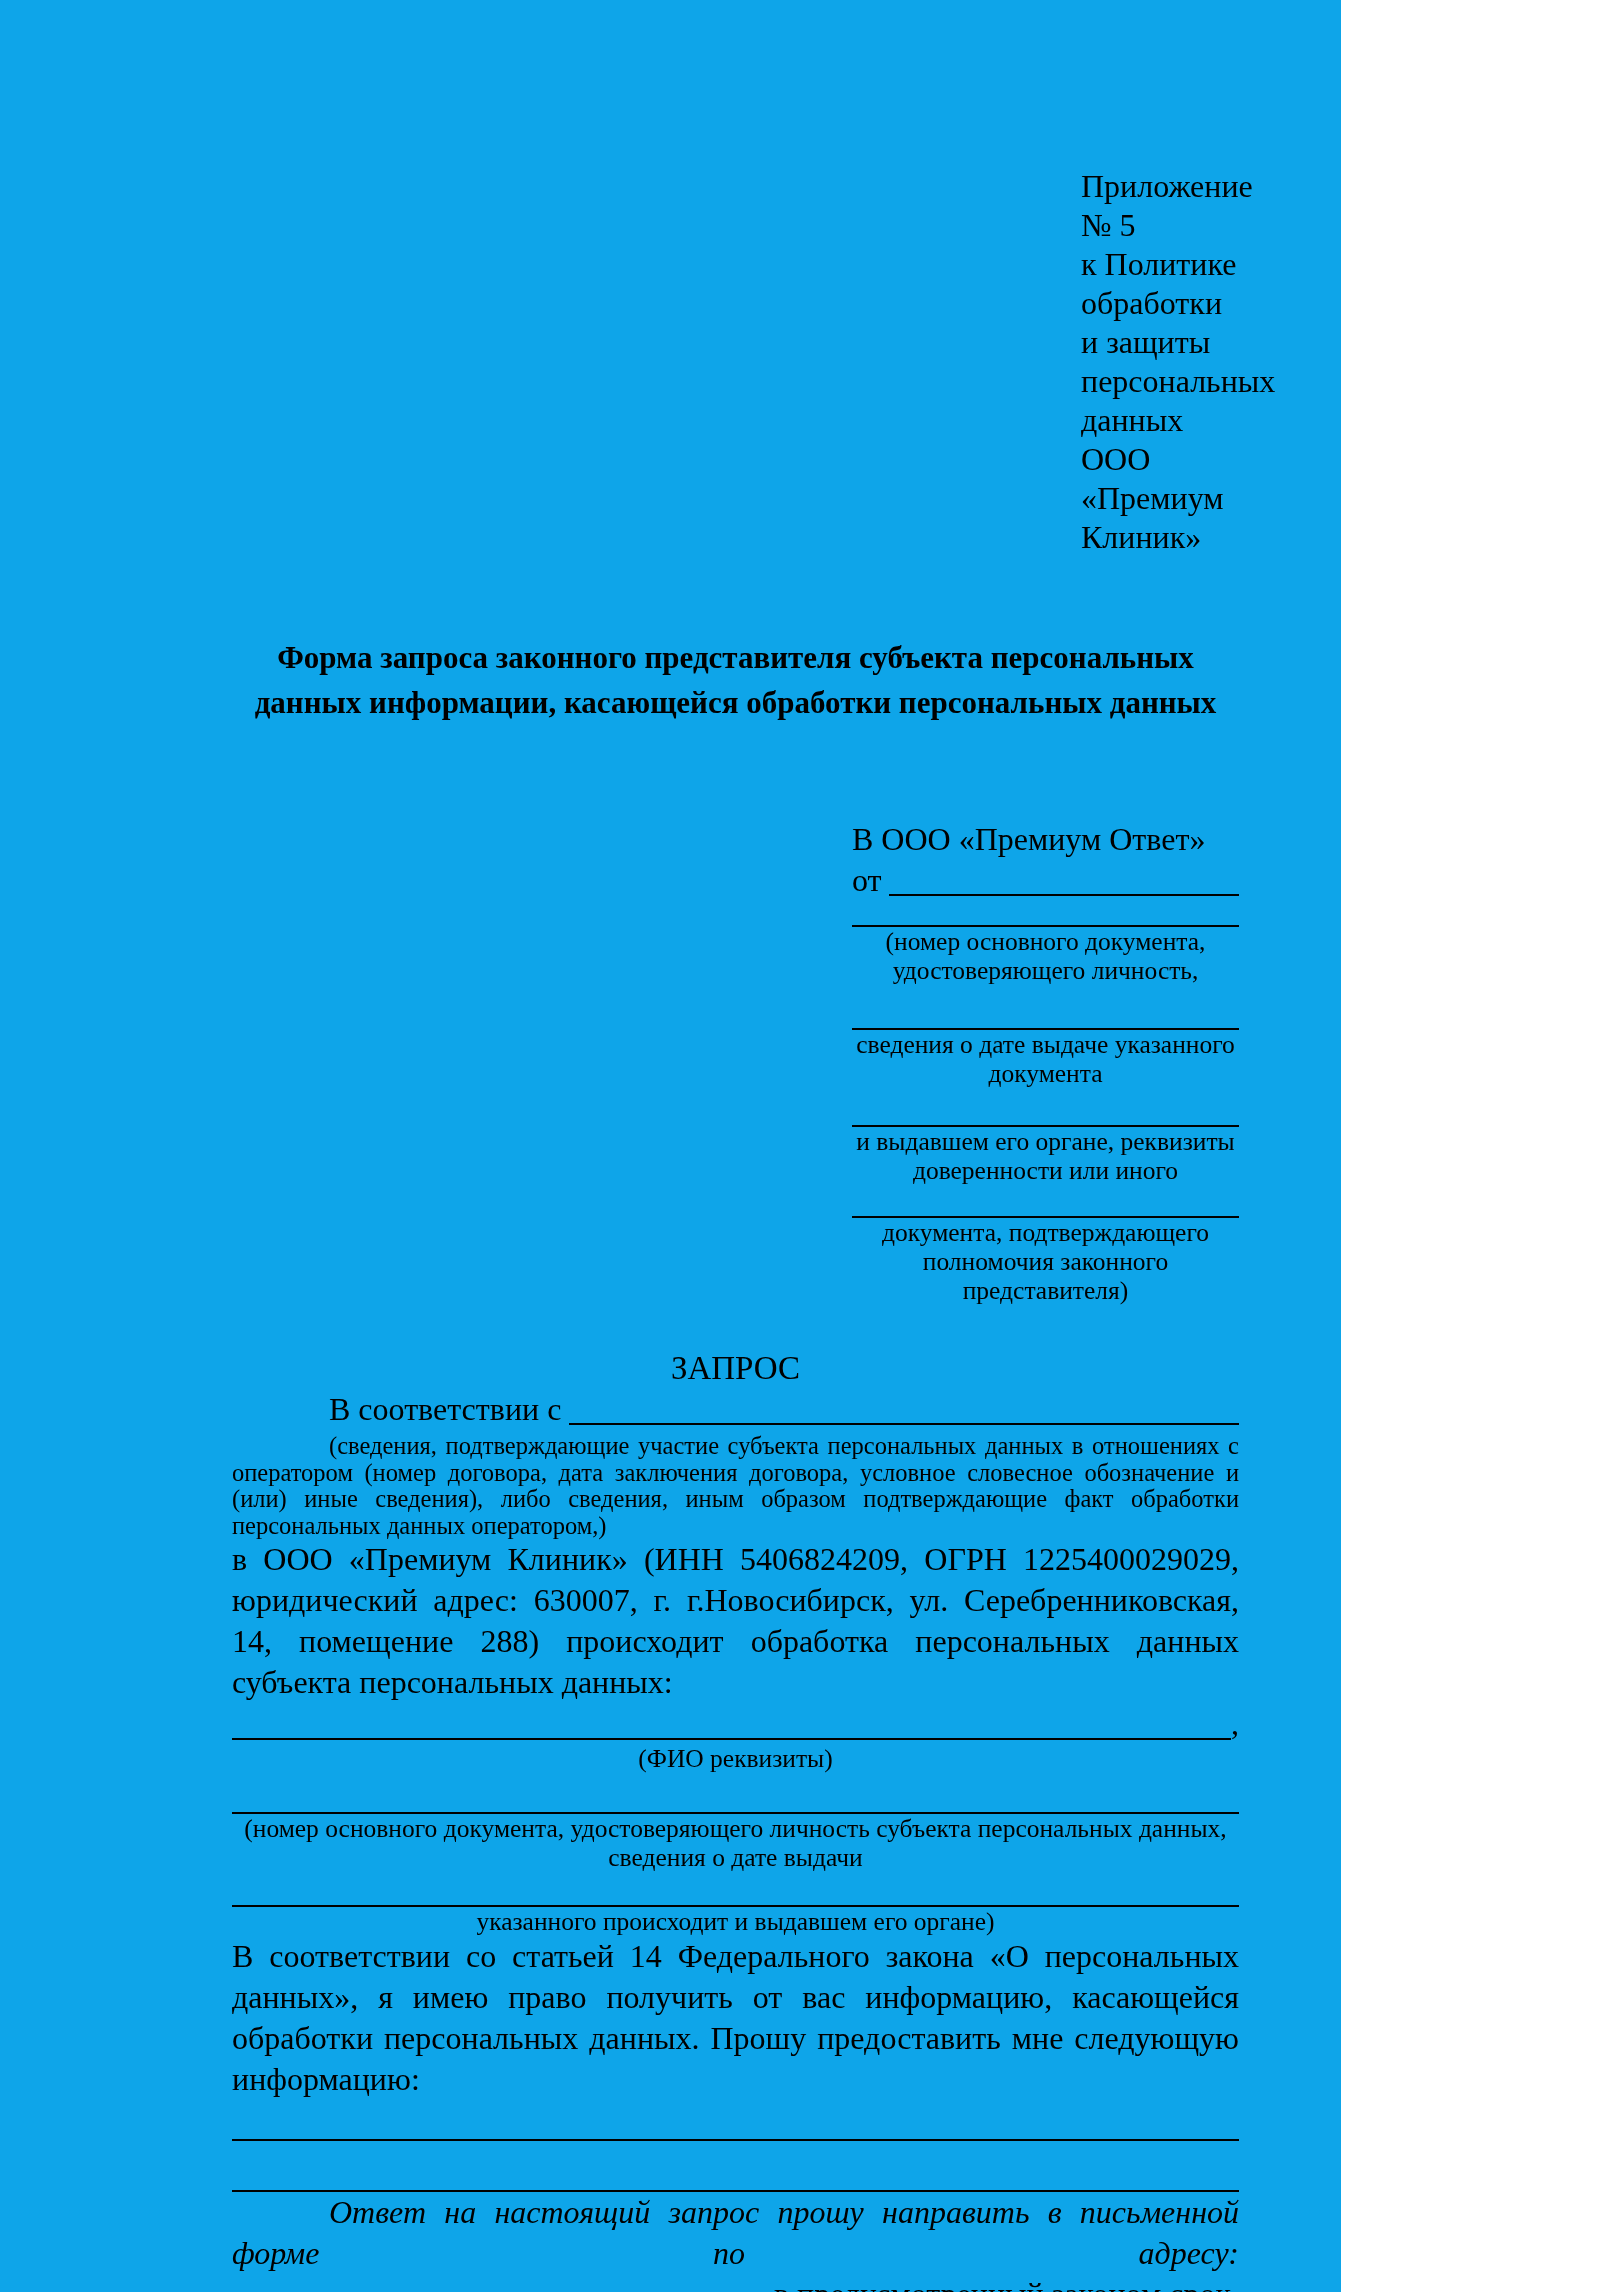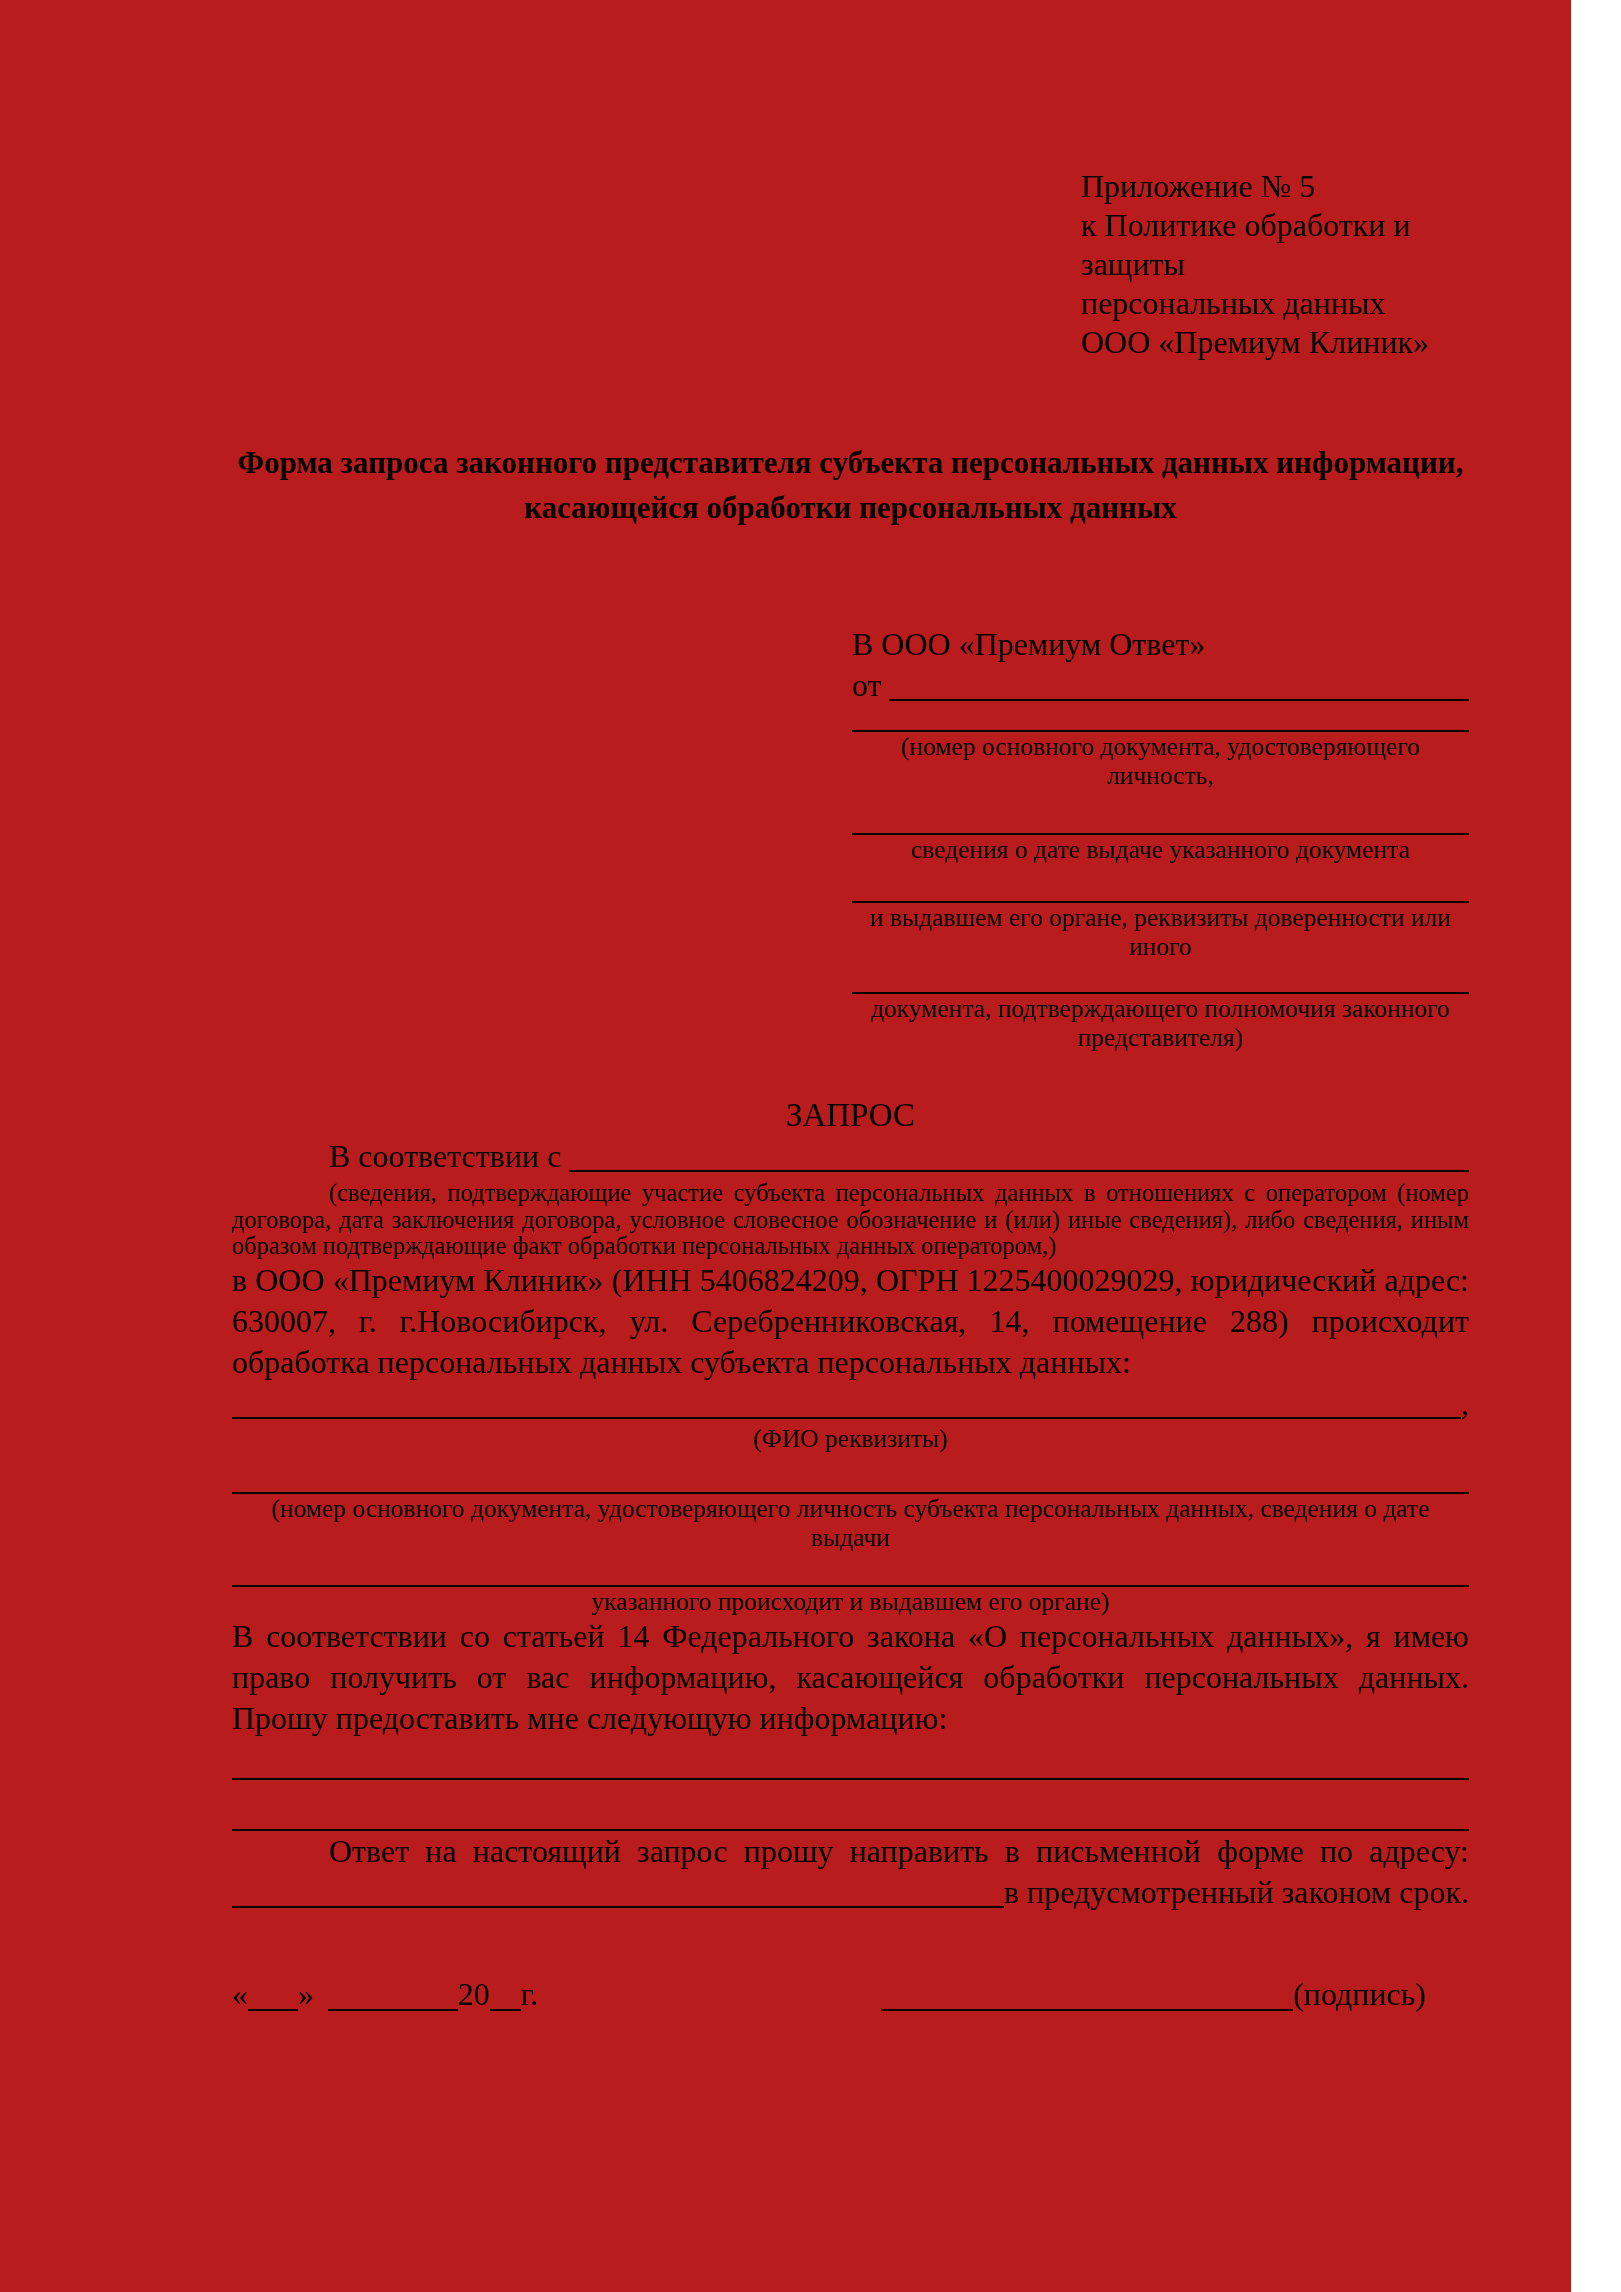--- a/index.html
+++ b/index.html
@@ -2,23 +2,23 @@
 <html lang="ru"><head>
 <meta charset="utf-8">
 <style>
   html, body {
     margin: 0;
     padding: 0;
     background: #ffffff;
   }
   .page {
     position: relative;
-    width: 1571px;
+    width: 1341px;
     height: 2293px;
-    background: #b91c1c;
+    background: #0ea5e9;
     color: #000000;
     font-family: "Liberation Serif", "DejaVu Serif", serif;
     font-size: 32px;
     box-sizing: border-box;
     padding: 167px 102px 0 232px;
     overflow: hidden;
   }
 
   
   .appendix {
@@ -85,21 +85,21 @@
     line-height: 26.5px;
     text-align: justify;
     text-indent: 97px;
   }
 
   .para {
     margin: 0;
     line-height: 41px;
     text-align: justify;
   }
-  .para.force-just { text-align-last: justify; }
+  .para.force-just { text-align-last: justify; font-style: italic; }
   .para.first-indent { text-indent: 97px; }
 
   .comma, .tail { white-space: nowrap; }
 
   
   .footer-row {
     margin-top: 63px;
     display: flex;
     justify-content: space-between;
     align-items: baseline;

